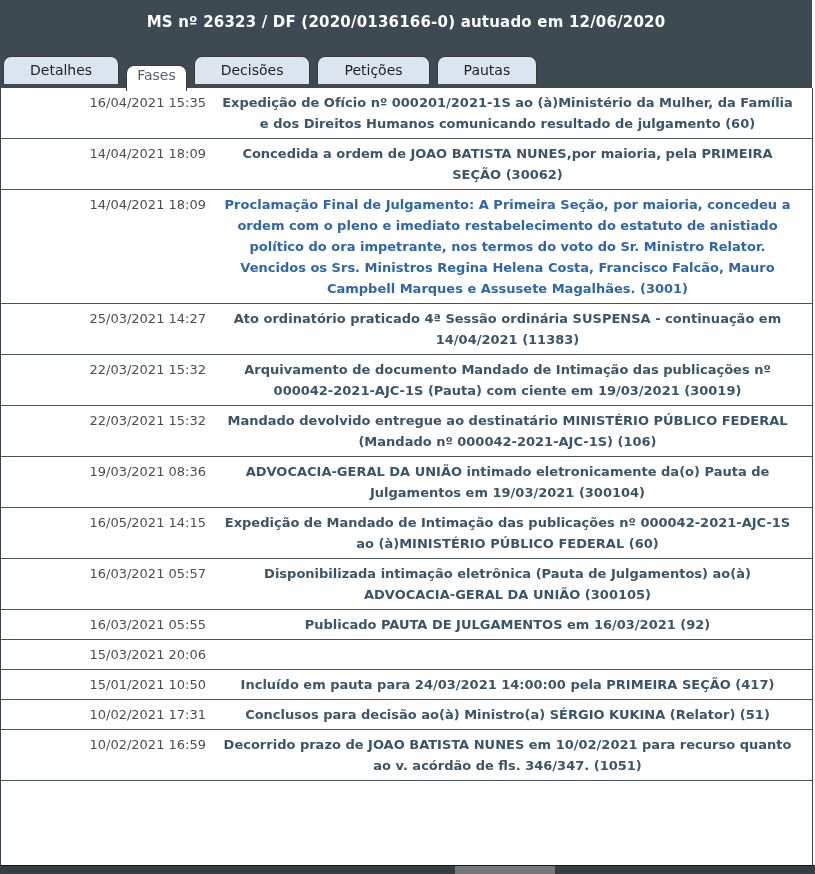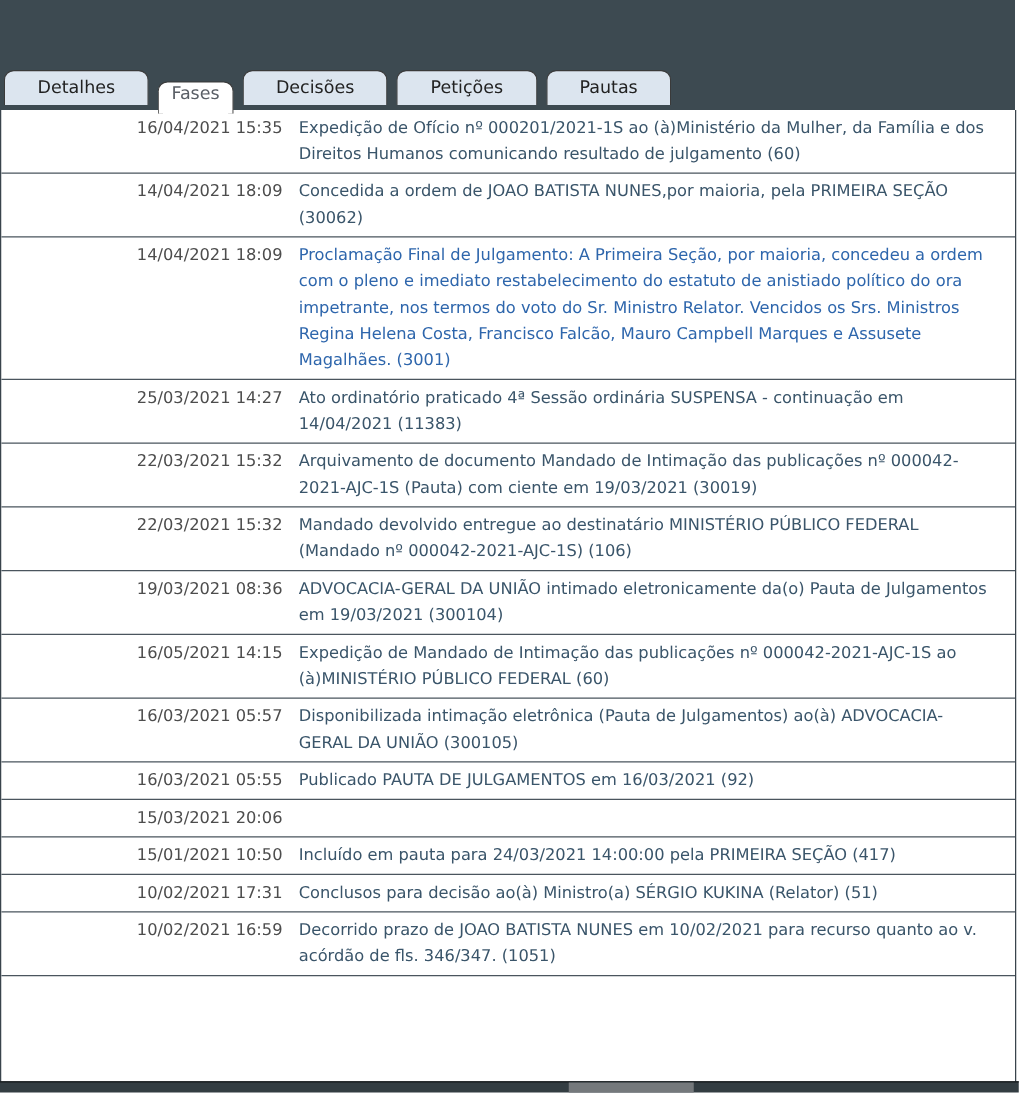--- a/index.html
+++ b/index.html
@@ -41,46 +41,48 @@
     border-left:1px solid #3a444c;border-right:1px solid #3a444c;
     overflow:hidden;
   }
   .fase-row{
     display:flex;align-items:flex-start;
     border-bottom:1px solid #4a555e;
   }
   .fase-date{
     flex:0 0 205px;text-align:right;
     color:#4d4d4d;font-size:13px;line-height:21px;
-    padding:4px 0 4px 0;white-space:nowrap;margin-left:20px;
+    padding:4px 0 4px 0;white-space:nowrap;
   }
   .fase-desc{
     flex:1;
-    color:var(--desc-color,#3a556a);font-weight:normal;
+    color:var(--desc-color,#3a556a);font-weight:bold;
     font-size:13px;line-height:21px;
     padding:4px 16px 4px 13px;
+    text-align:center;
   }
   .fase-row.highlight .fase-desc{
     color:var(--highlight-color,#2e66ac);
   }
   
   .footer-bar{
     position:absolute;left:0;right:0;bottom:0;height:8px;
     background:var(--footer-bg,#333d42);
     border-top:1px solid #15181a;
   }
   .scroll-thumb{
     position:absolute;left:455px;top:0;width:100px;height:100%;
     background:#75797c;
   }
 </style>
 </head>
 <body>
 
 <div class="header-bar">
+  <div class="process-title">MS nº 26323 / DF (2020/0136166-0) autuado em 12/06/2020</div>
   <div class="tabs">
       <div class="tab">Detalhes</div>
       <div class="tab active">Fases</div>
       <div class="tab">Decisões</div>
       <div class="tab">Petições</div>
       <div class="tab">Pautas</div>
     </div>
 </div>
 
 <div class="content">

